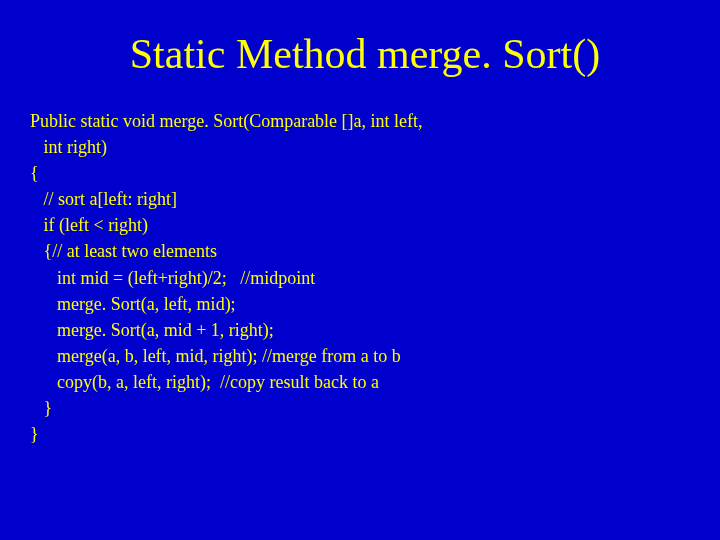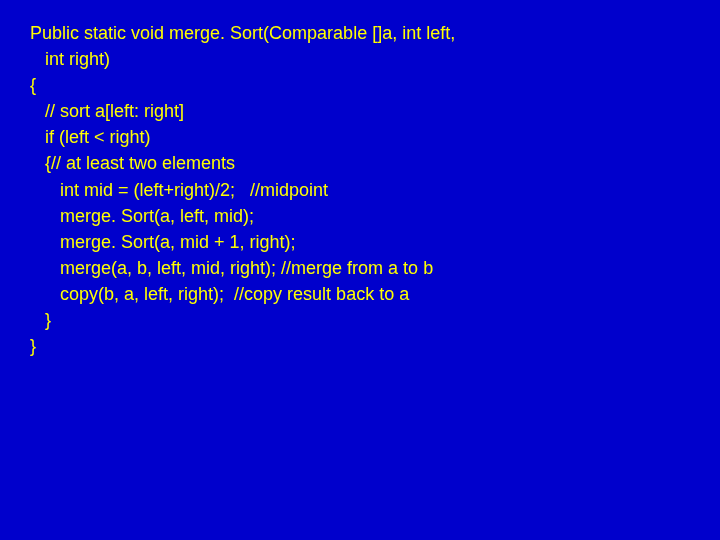--- a/index.html
+++ b/index.html
@@ -23,30 +23,31 @@
       font-family: 'Times New Roman', Times, serif;
       font-size: 42px;
       font-weight: normal;
       text-align: center;
       margin-bottom: 30px;
       margin-top: 10px;
       padding-left: 60px;
       padding-right: 60px;
     }
     .code-block {
-      font-family: Liberation Sans, sans-serif;
+      font-family: Liberation Serif, serif;
       font-size: 18px;
       line-height: 1.45;
       white-space: pre;
     }
   </style>
 </head>
 <body>
 
 <div class="slide">
+  <h1 class="title">Static Method merge. Sort()</h1>
   <div class="code-block"><span>Public static void merge. Sort(Comparable []a, int left,</span>
 <span>   int right)</span>
 <span>{</span>
 <span>   // sort a[left: right]</span>
 <span>   if (left &lt; right)</span>
 <span>   {// at least two elements</span>
 <span>      int mid = (left+right)/2;   //midpoint</span>
 <span>      merge. Sort(a, left, mid);</span>
 <span>      merge. Sort(a, mid + 1, right);</span>
 <span>      merge(a, b, left, mid, right); //merge from a to b</span>

